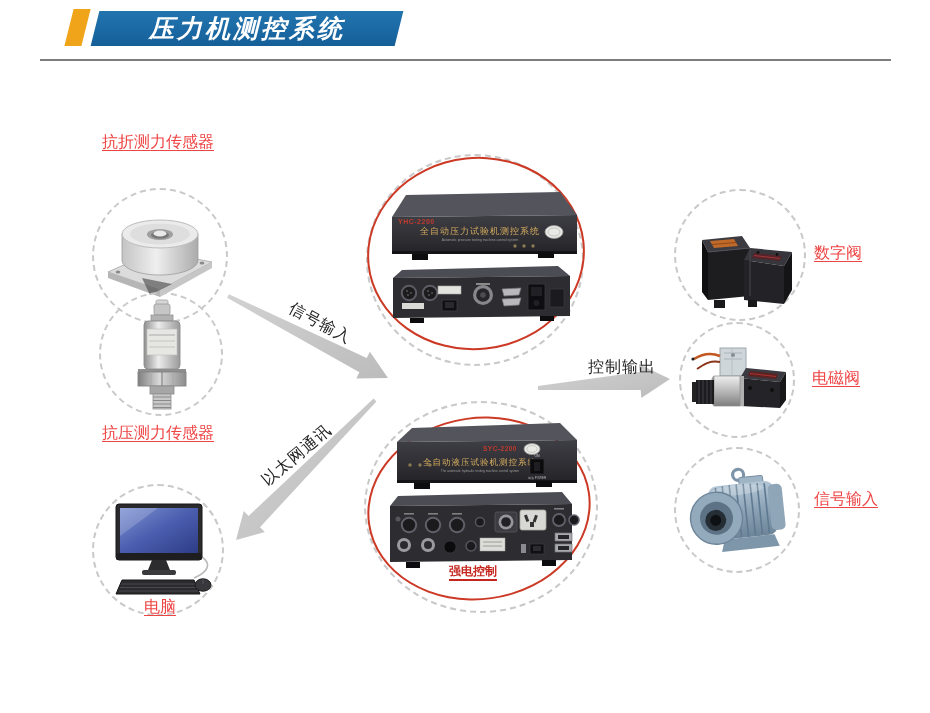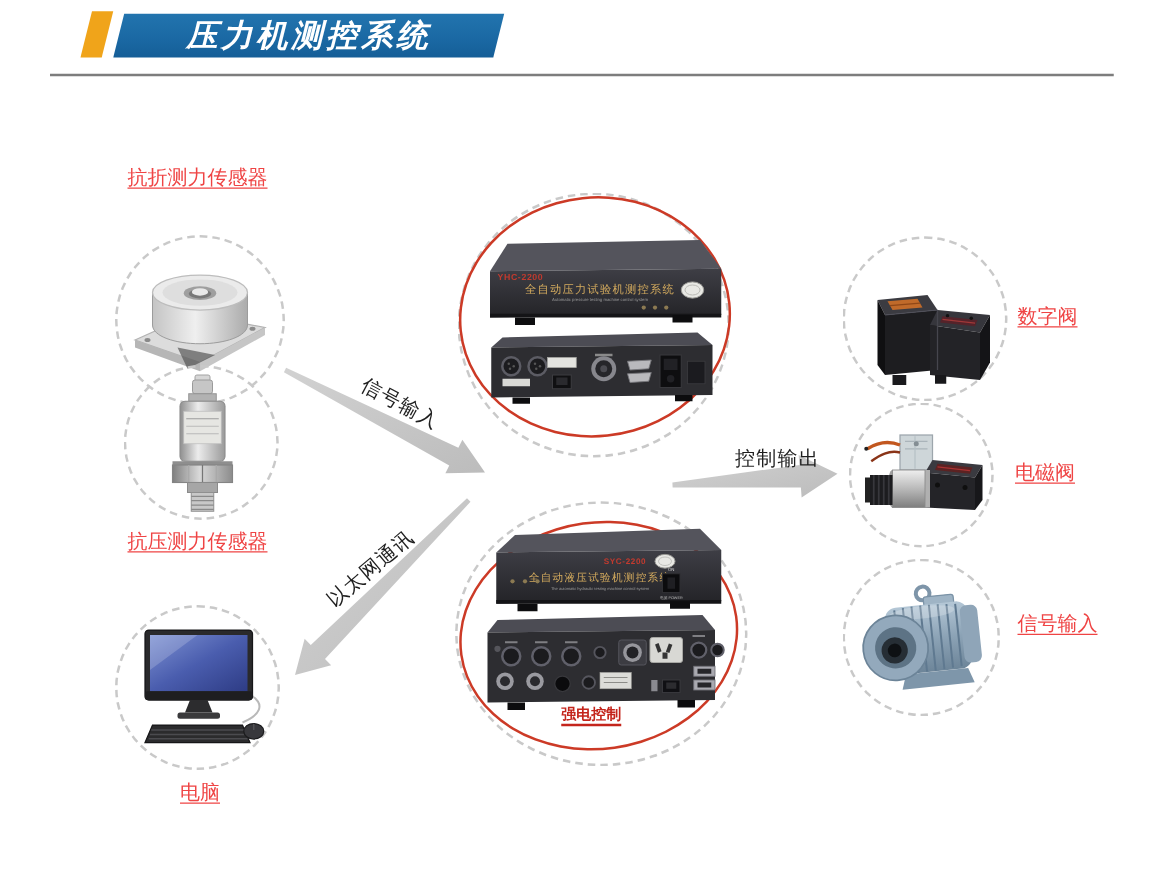--- a/index.html
+++ b/index.html
@@ -154,21 +154,21 @@
     <rect x="10" y="53" width="86" height="7" rx="2" fill="#1e1e20"></rect>
     <polygon points="46,60 60,60 64,70 42,70" fill="#2c2c2e"></polygon>
     <rect x="36" y="70" width="34" height="5" rx="2" fill="#3a3a3c"></rect>
     <polygon points="16,80 88,80 94,94 10,94" fill="#2b2b2d" stroke="#161618" stroke-width="1"></polygon>
     <line x1="15" y1="84" x2="90" y2="84" stroke="#4b4b4f" stroke-width="1.2"></line>
     <line x1="14" y1="87.5" x2="91" y2="87.5" stroke="#4b4b4f" stroke-width="1.2"></line>
     <line x1="13" y1="91" x2="92" y2="91" stroke="#4b4b4f" stroke-width="1.2"></line>
     <ellipse cx="97" cy="85" rx="8" ry="6.2" fill="#38383c" stroke="#1c1c1e" stroke-width="1"></ellipse>
     <line x1="97" y1="79" x2="97" y2="84" stroke="#55555a" stroke-width="1"></line>
   </svg>
-  <div class="abs lbl center" style="left:110px;top:624px;width:100px;">电脑</div>
+  <div class="abs lbl center" style="left:110px;top:597px;width:100px;">电脑</div>
 
   <div class="abs dashed" style="left:366px;top:154px;width:218px;height:212px;"></div>
   <div class="abs redring" style="left:367px;top:157px;width:218px;height:193px;transform:rotate(-6deg);"></div>
 
   <svg class="abs" style="left:388px;top:190px;" width="192" height="150" viewBox="0 0 192 150">
     <defs>
       <linearGradient id="box1" x1="0" y1="0" x2="0" y2="1">
         <stop offset="0" stop-color="#3e3e45"></stop>
           <stop offset="1" stop-color="#232327"></stop>
       </linearGradient>

